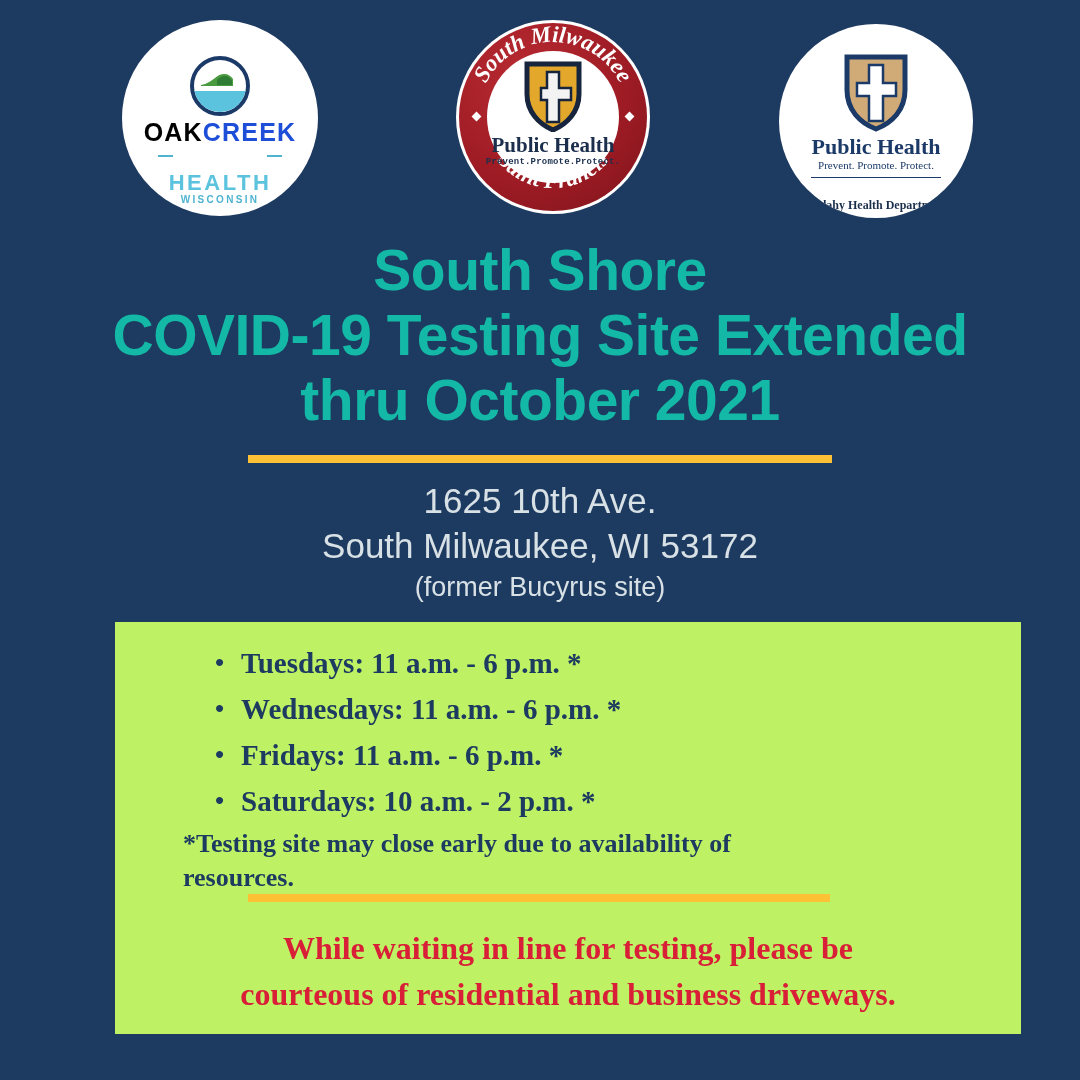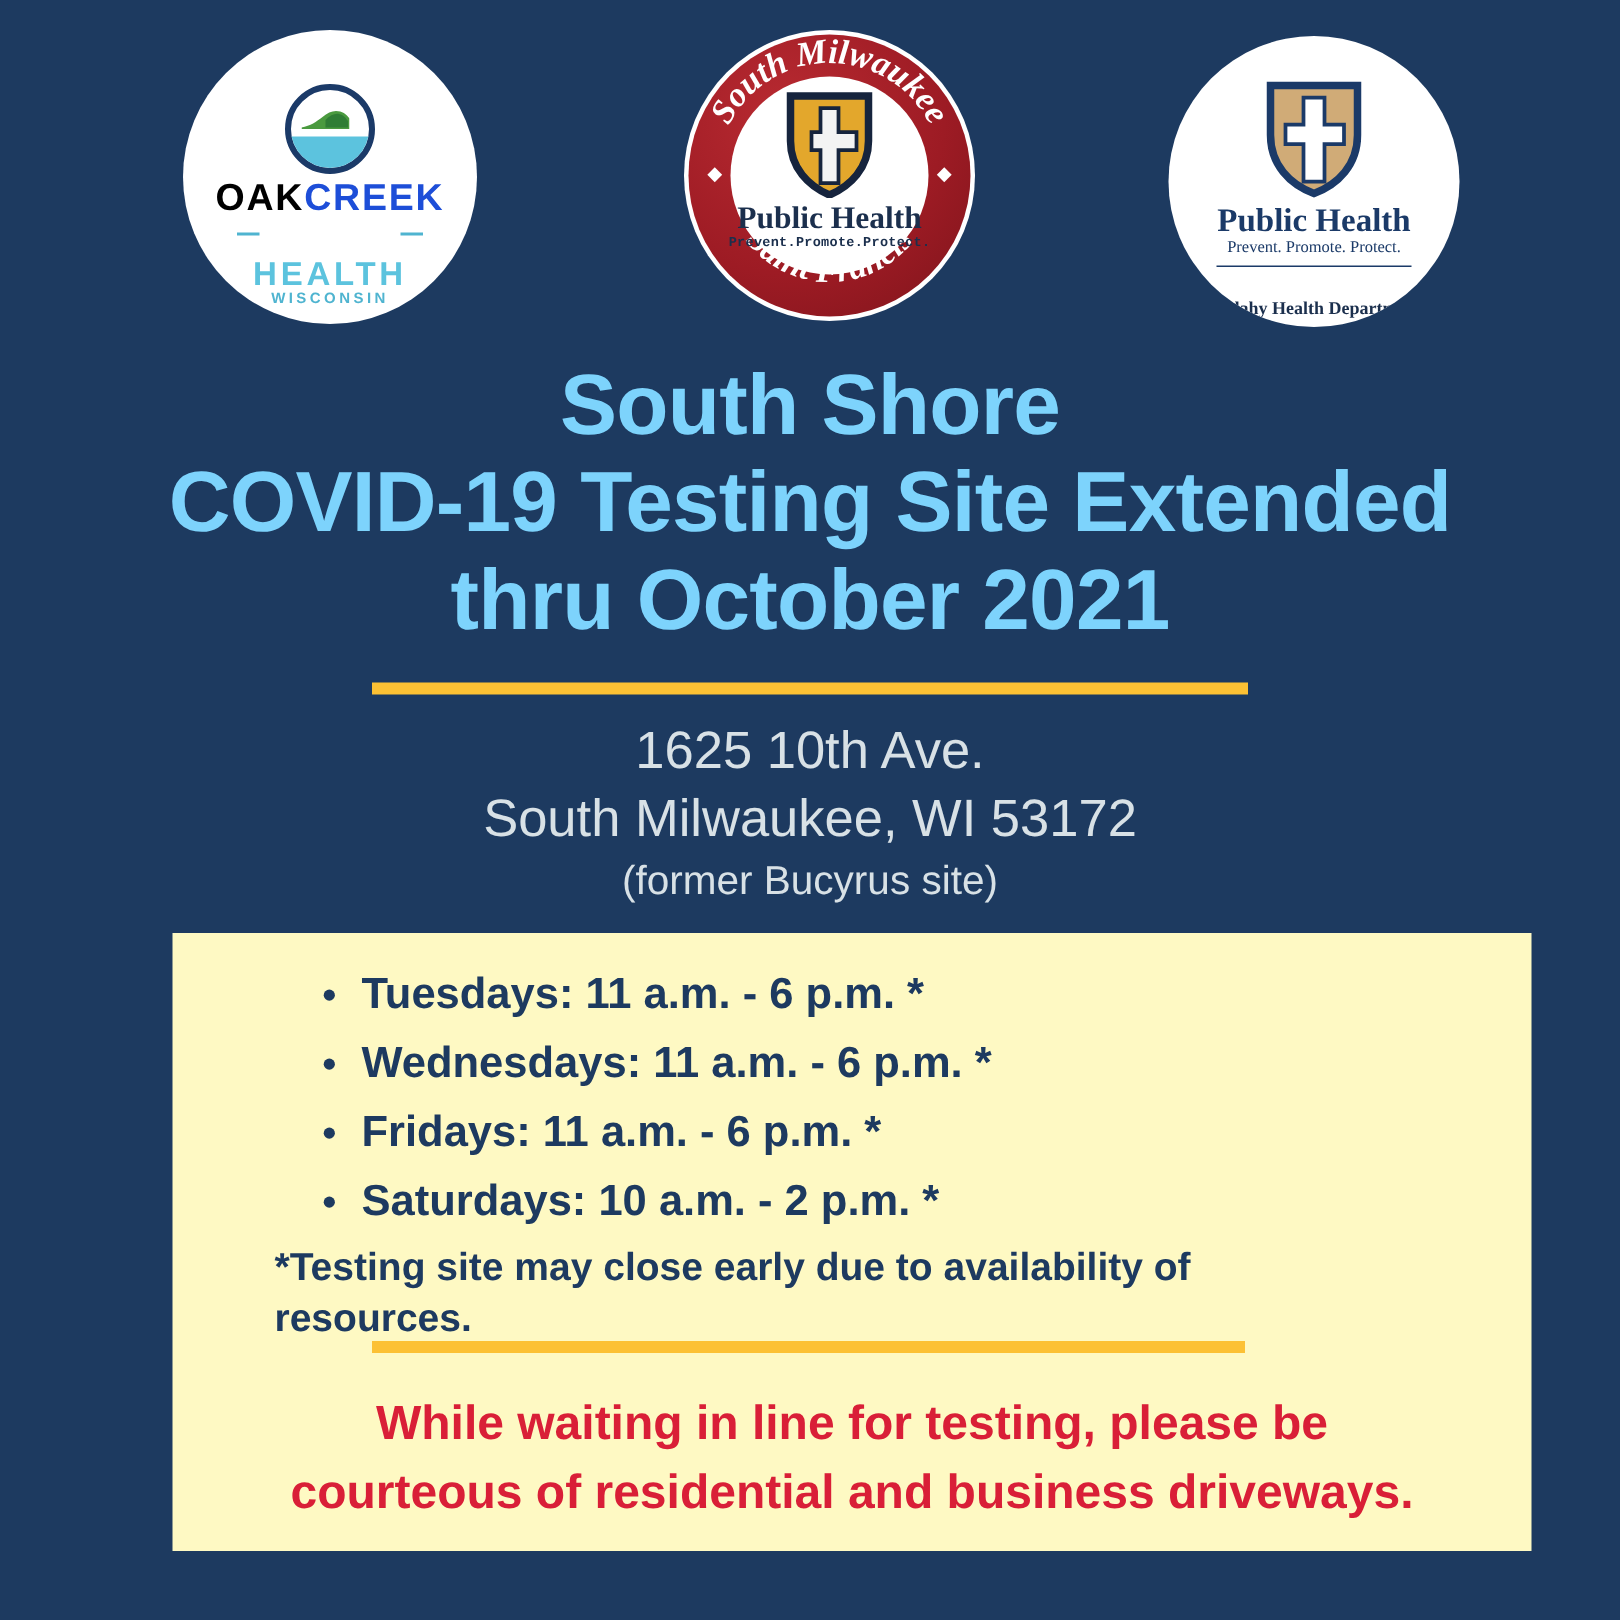--- a/index.html
+++ b/index.html
@@ -192,21 +192,21 @@
     color: #1b2f4d;
     line-height: 1;
     margin-top: 15px;
   }
 
   
   #headline {
     position: absolute;
     left: 0; right: 0; top: 238px;
     text-align: center;
-    color: #7dd3fc;
+    color: #14b8a6;
     font-size: 57px;
     font-weight: bold;
     line-height: 65px;
     letter-spacing: -0.5px;
   }
   #headline div { white-space: nowrap; }
 
   
   #divider-top {
     position: absolute;
@@ -229,21 +229,22 @@
   .addr-note {
     font-size: 27px;
     line-height: 38px;
   }
 
   
   #info-panel {
     position: absolute;
     left: 115px; top: 622px;
     width: 906px; height: 412px;
-    background: #fef9c3;
+    background: #bef264;
+    font-family: Liberation Serif, serif;
   }
   #hours-list {
     position: absolute;
     left: 0; top: 18px;
     width: 100%;
     list-style: none;
     margin: 0;
     padding: 0;
   }
   #hours-list li {

